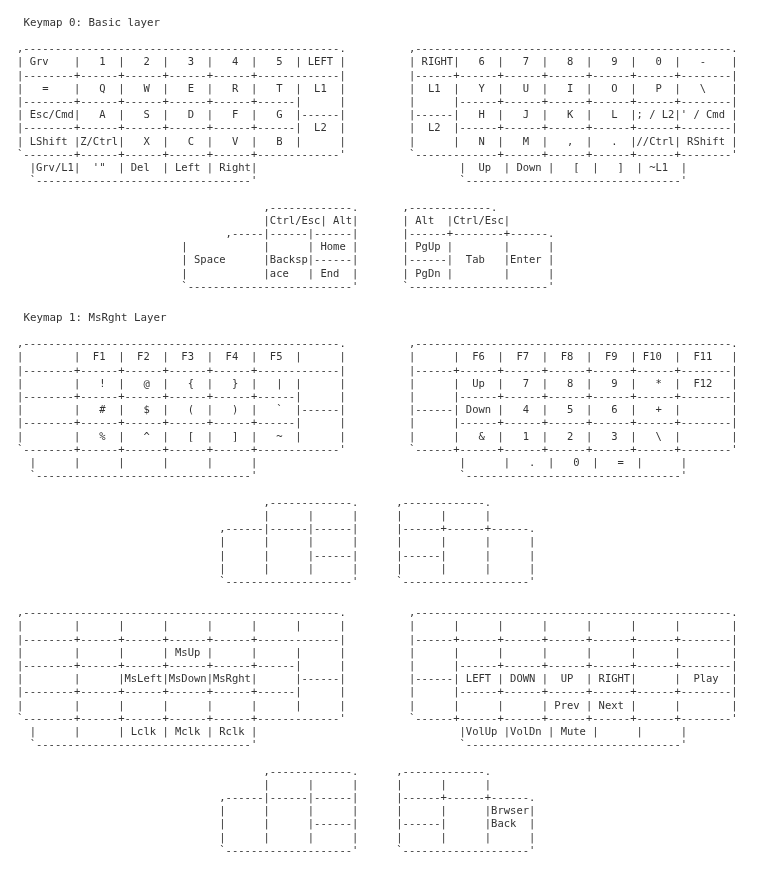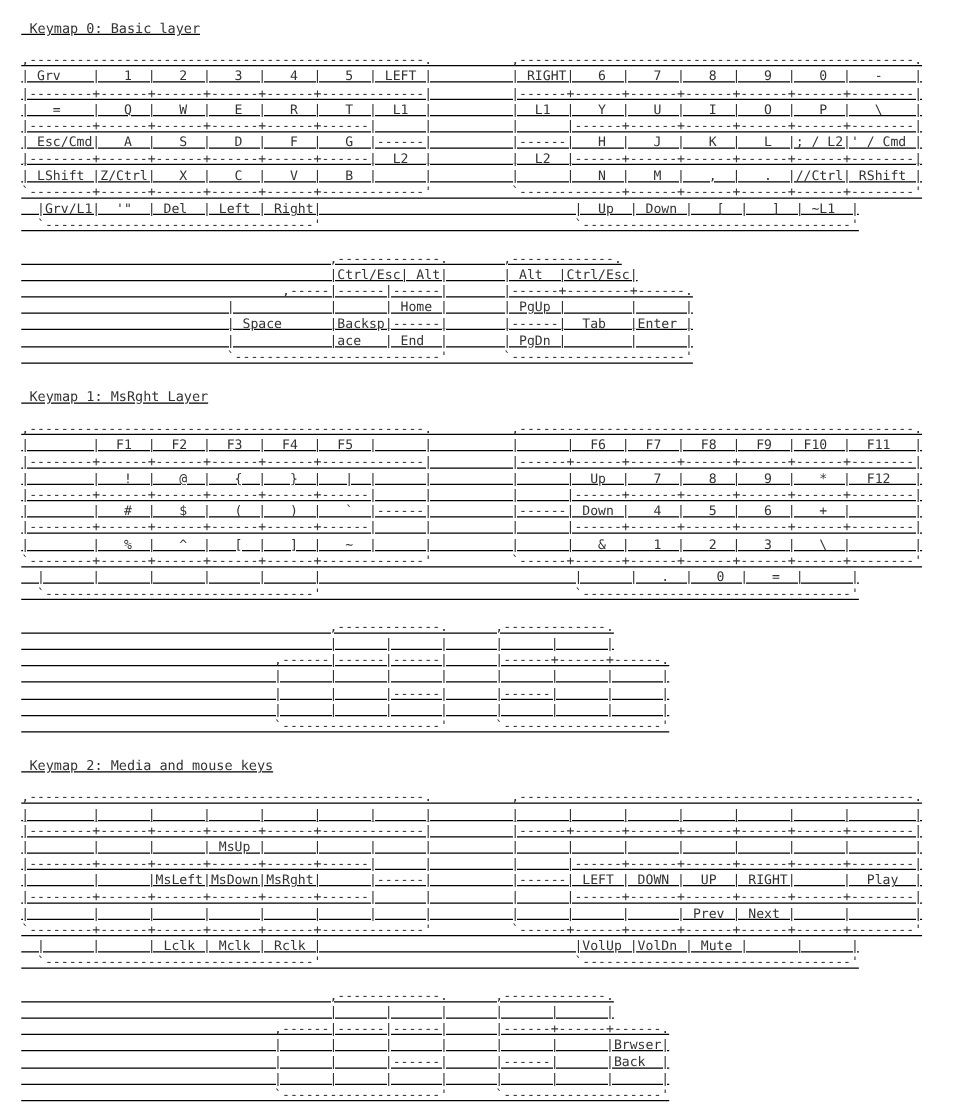--- a/index.html
+++ b/index.html
@@ -7,21 +7,20 @@
     padding: 0;
     background: #ffffff;
   }
   body {
     width: 765px;
     height: 883px;
     overflow: hidden;
   }
   .page {
     padding: 16px 0 0 17px;
-    text-decoration: underline;
   }
   .keymap-section {
     margin: 0 0 18px 0;
   }
   .km-title {
     font-family: "DejaVu Sans Mono", "Liberation Mono", monospace;
     font-size: 10.8px;
     line-height: 13.2px;
     color: #333333;
     white-space: pre;
@@ -81,21 +80,20 @@
                                        ,-------------.      ,-------------.
                                        |      |      |      |      |      |
                                 ,------|------|------|      |------+------+------.
                                 |      |      |      |      |      |      |      |
                                 |      |      |------|      |------|      |      |
                                 |      |      |      |      |      |      |      |
                                 `--------------------'      `--------------------'</pre>
   </section>
 
   <section class="keymap-section">
-    <div class="km-title"> Keymap 2: Media and mouse keys</div>
     <pre class="km-art">,--------------------------------------------------.          ,--------------------------------------------------.
 |        |      |      |      |      |      |      |          |      |      |      |      |      |      |        |
 |--------+------+------+------+------+-------------|          |------+------+------+------+------+------+--------|
 |        |      |      | MsUp |      |      |      |          |      |      |      |      |      |      |        |
 |--------+------+------+------+------+------|      |          |      |------+------+------+------+------+--------|
 |        |      |MsLeft|MsDown|MsRght|      |------|          |------| LEFT | DOWN |  UP  | RIGHT|      |  Play  |
 |--------+------+------+------+------+------|      |          |      |------+------+------+------+------+--------|
 |        |      |      |      |      |      |      |          |      |      |      | Prev | Next |      |        |
 `--------+------+------+------+------+-------------'          `------+------+------+------+------+------+--------'
   |      |      | Lclk | Mclk | Rclk |                                |VolUp |VolDn | Mute |      |      |

